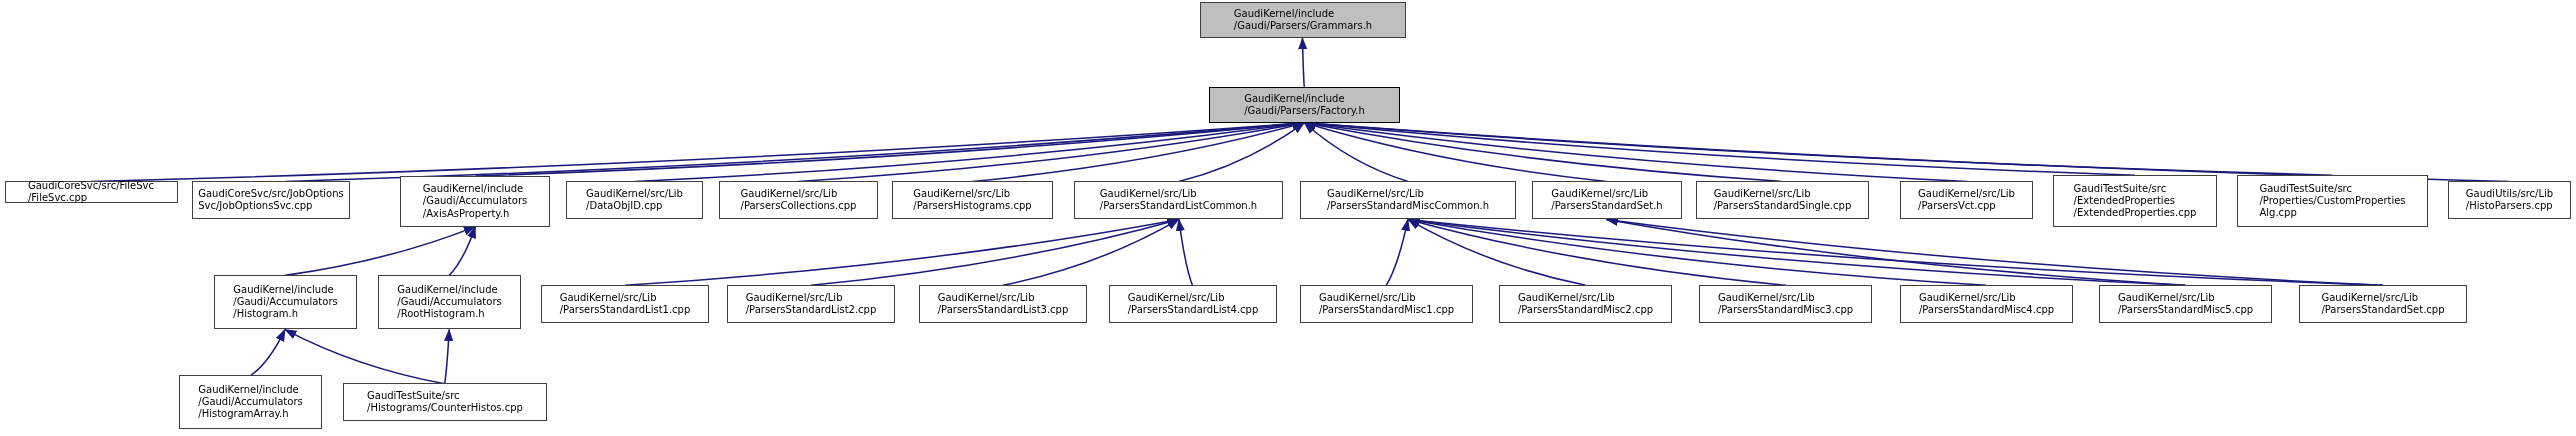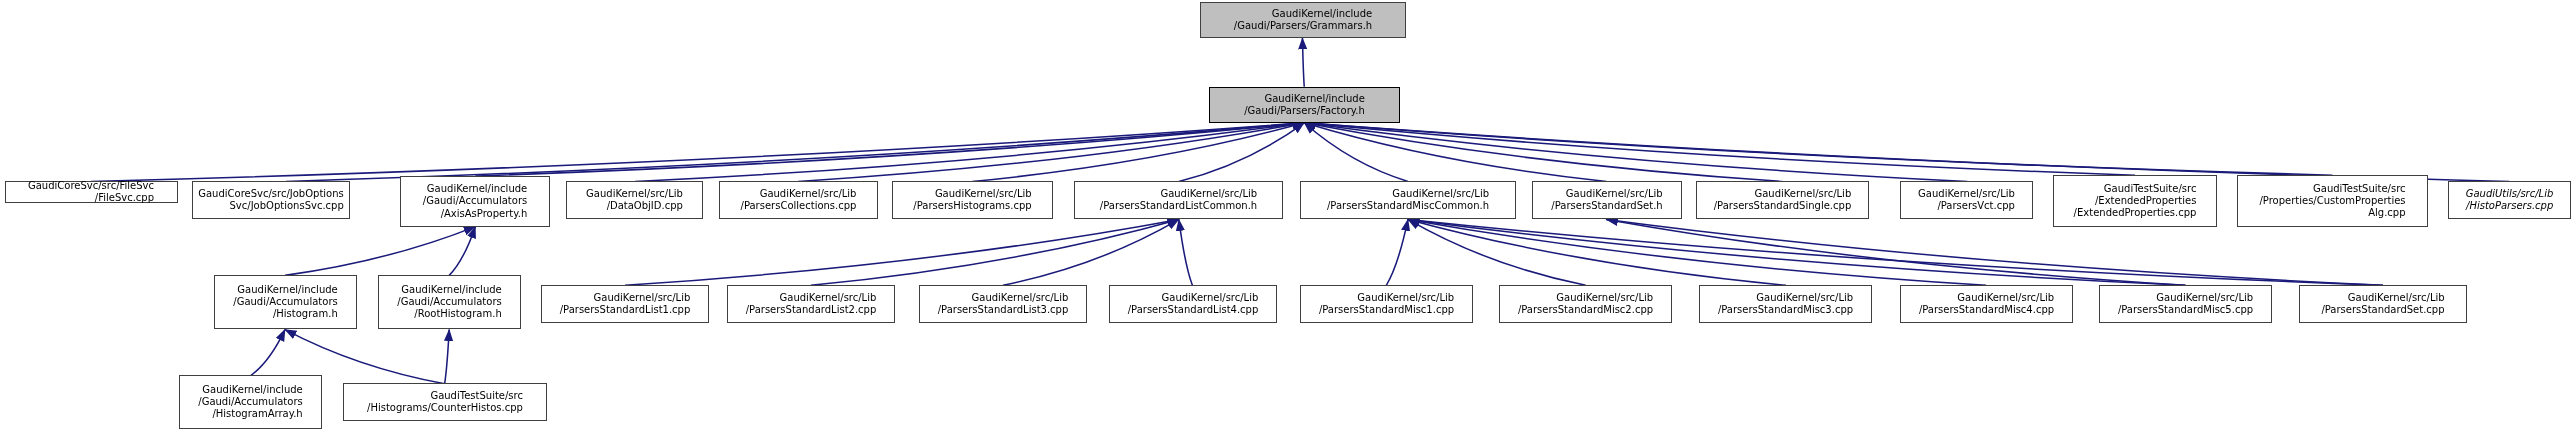--- a/index.html
+++ b/index.html
@@ -2,21 +2,21 @@
 <html style="font-size:14.4px"><head>
 <meta charset="utf-8">
 <style>
   html,body{margin:0;padding:0;background:#ffffff;}
   body{width:2576px;height:437px;position:relative;overflow:hidden;
        font-family:"DejaVu Sans","Liberation Sans",sans-serif;}
   #graph{position:absolute;left:0;top:0;width:2576px;height:437px;}
   svg.edges{position:absolute;left:0;top:0;width:2576px;height:437px;pointer-events:none;}
   .node{position:absolute;box-sizing:border-box;border:0.9px solid #404040;
         background:#ffffff;color:#000000;display:flex;align-items:center;
-        justify-content:center;text-align:right;line-height:1.22;
+        justify-content:center;text-align:left;line-height:1.22;
         font-size:10px;padding:1.8px 2.7px;white-space:pre-line;z-index:5;}
   .node.root{background:#bfbfbf;border:0.9px solid #404040;}
   .node.hub{background:#bfbfbf;border:0.9px solid #000000;}
 </style>
 </head>
 <body>
 
 <div id="graph">
   <svg class="edges" viewBox="0 0 2856 484" preserveAspectRatio="none">
     <defs>
@@ -86,21 +86,21 @@
       <div class="node" style="left: 1696px; top: 181px; width: 173px; height: 38px;">GaudiKernel/src/Lib
 /ParsersStandardSingle.cpp</div>
       <div class="node" style="left: 1900px; top: 181px; width: 133px; height: 38px;">GaudiKernel/src/Lib
 /ParsersVct.cpp</div>
       <div class="node" style="left: 2053px; top: 175px; width: 164px; height: 52px;">GaudiTestSuite/src
 /ExtendedProperties
 /ExtendedProperties.cpp</div>
       <div class="node" style="left: 2237px; top: 175px; width: 191px; height: 52px;">GaudiTestSuite/src
 /Properties/CustomProperties
 Alg.cpp</div>
-      <div class="node" style="left: 2448px; top: 181px; width: 123px; height: 38px; font-style: italic;">GaudiUtils/src/Lib
+      <div class="node" style="left: 2448px; top: 181px; width: 123px; height: 38px;">GaudiUtils/src/Lib
 /HistoParsers.cpp</div>
       <div class="node" style="left: 214px; top: 275px; width: 143px; height: 54px;">GaudiKernel/include
 /Gaudi/Accumulators
 /Histogram.h</div>
       <div class="node" style="left: 378px; top: 275px; width: 143px; height: 54px;">GaudiKernel/include
 /Gaudi/Accumulators
 /RootHistogram.h</div>
       <div class="node" style="left: 541px; top: 285px; width: 168px; height: 38px;">GaudiKernel/src/Lib
 /ParsersStandardList1.cpp</div>
       <div class="node" style="left: 727px; top: 285px; width: 168px; height: 38px;">GaudiKernel/src/Lib

